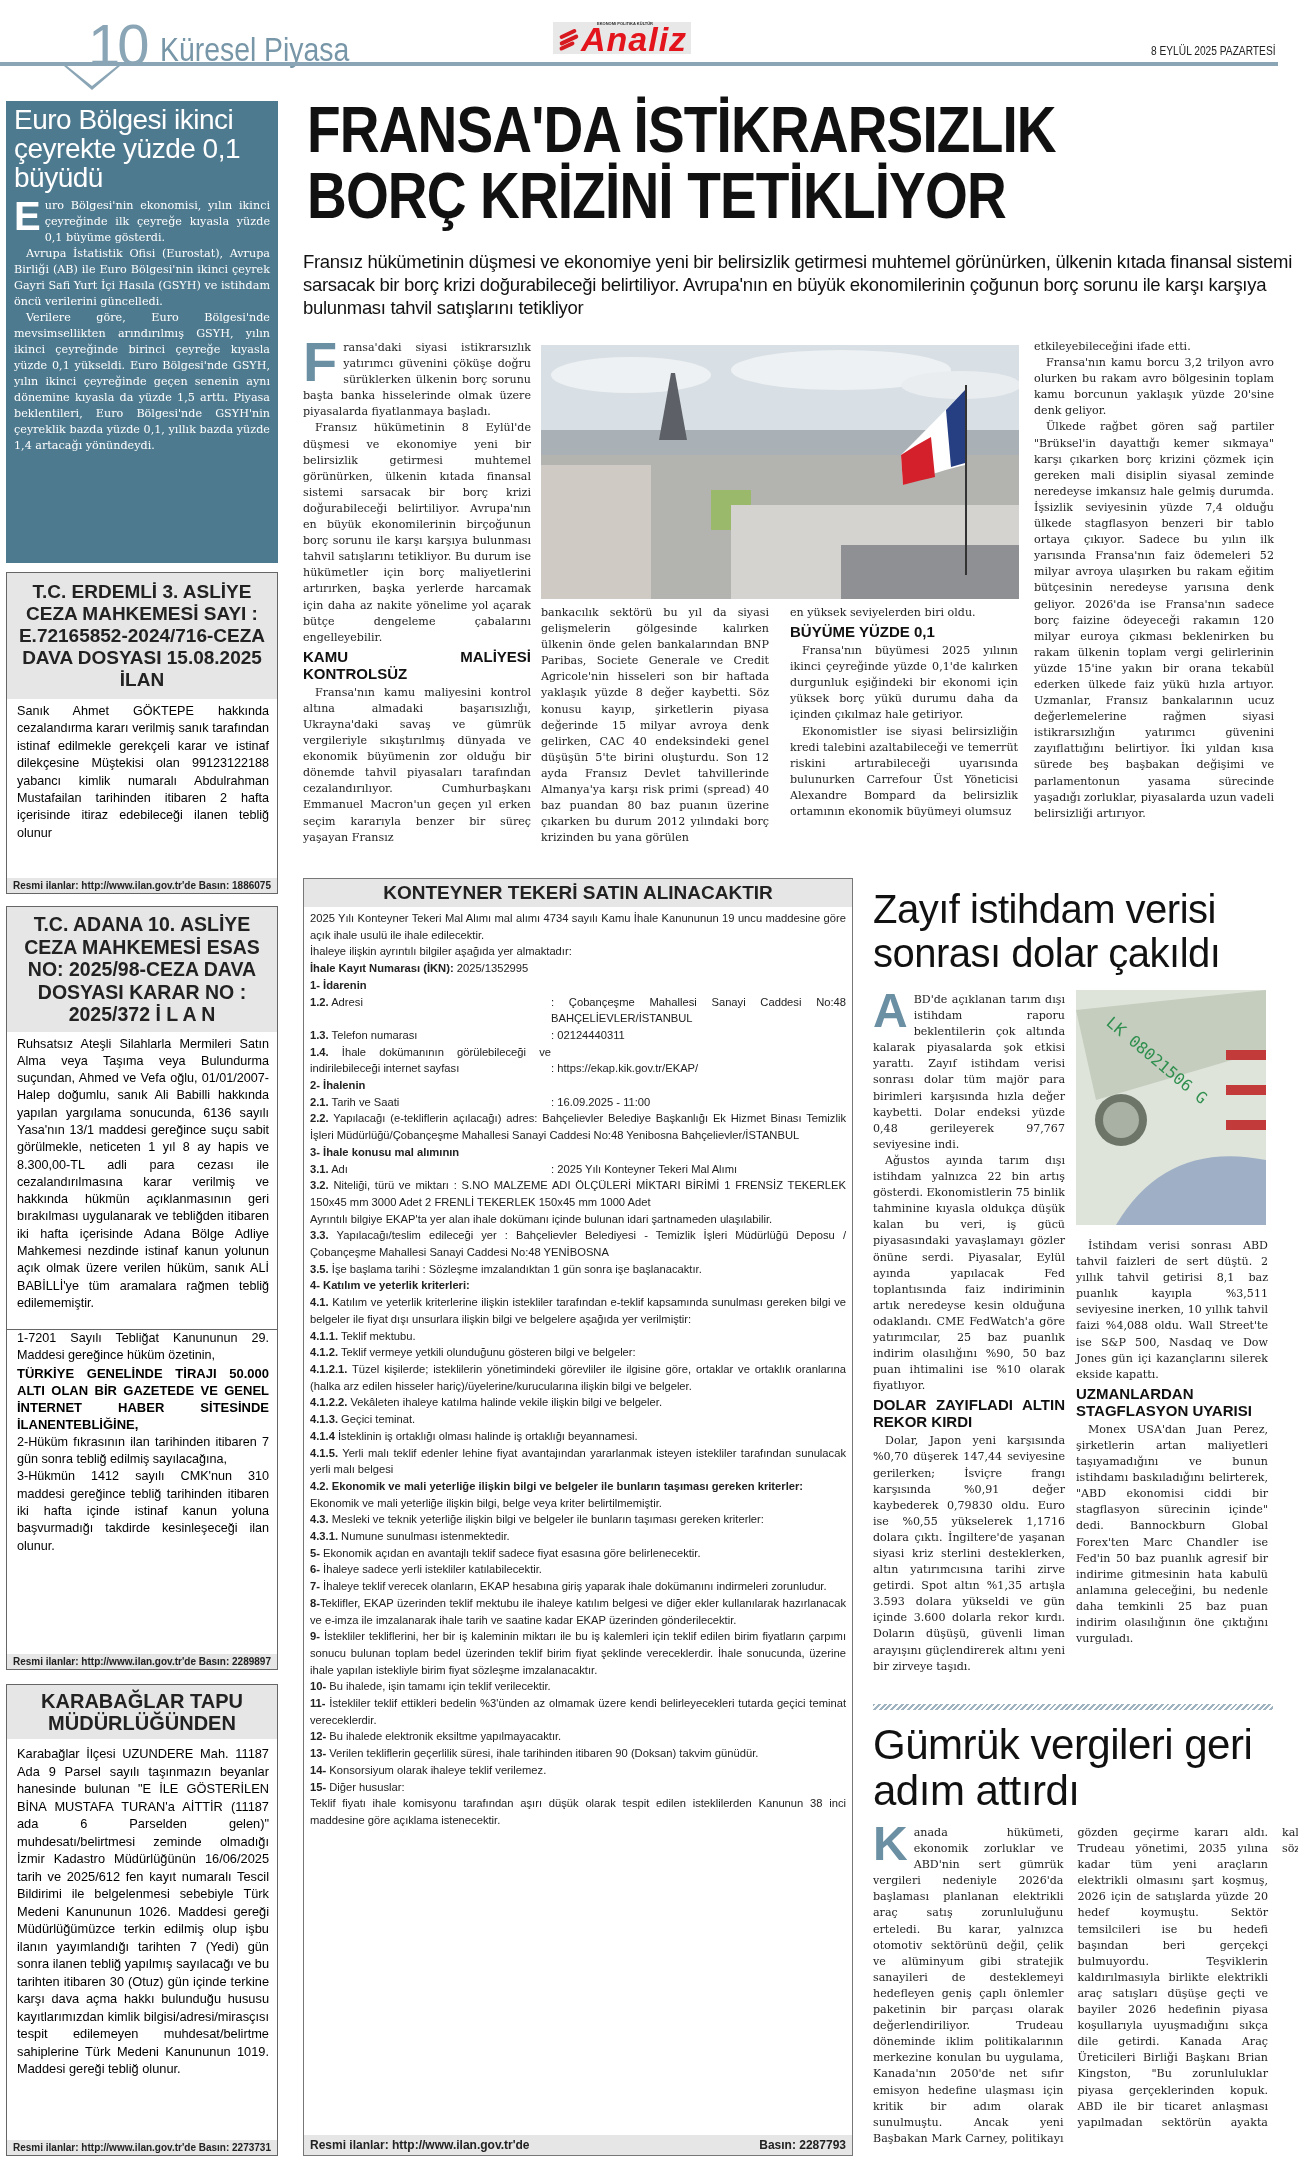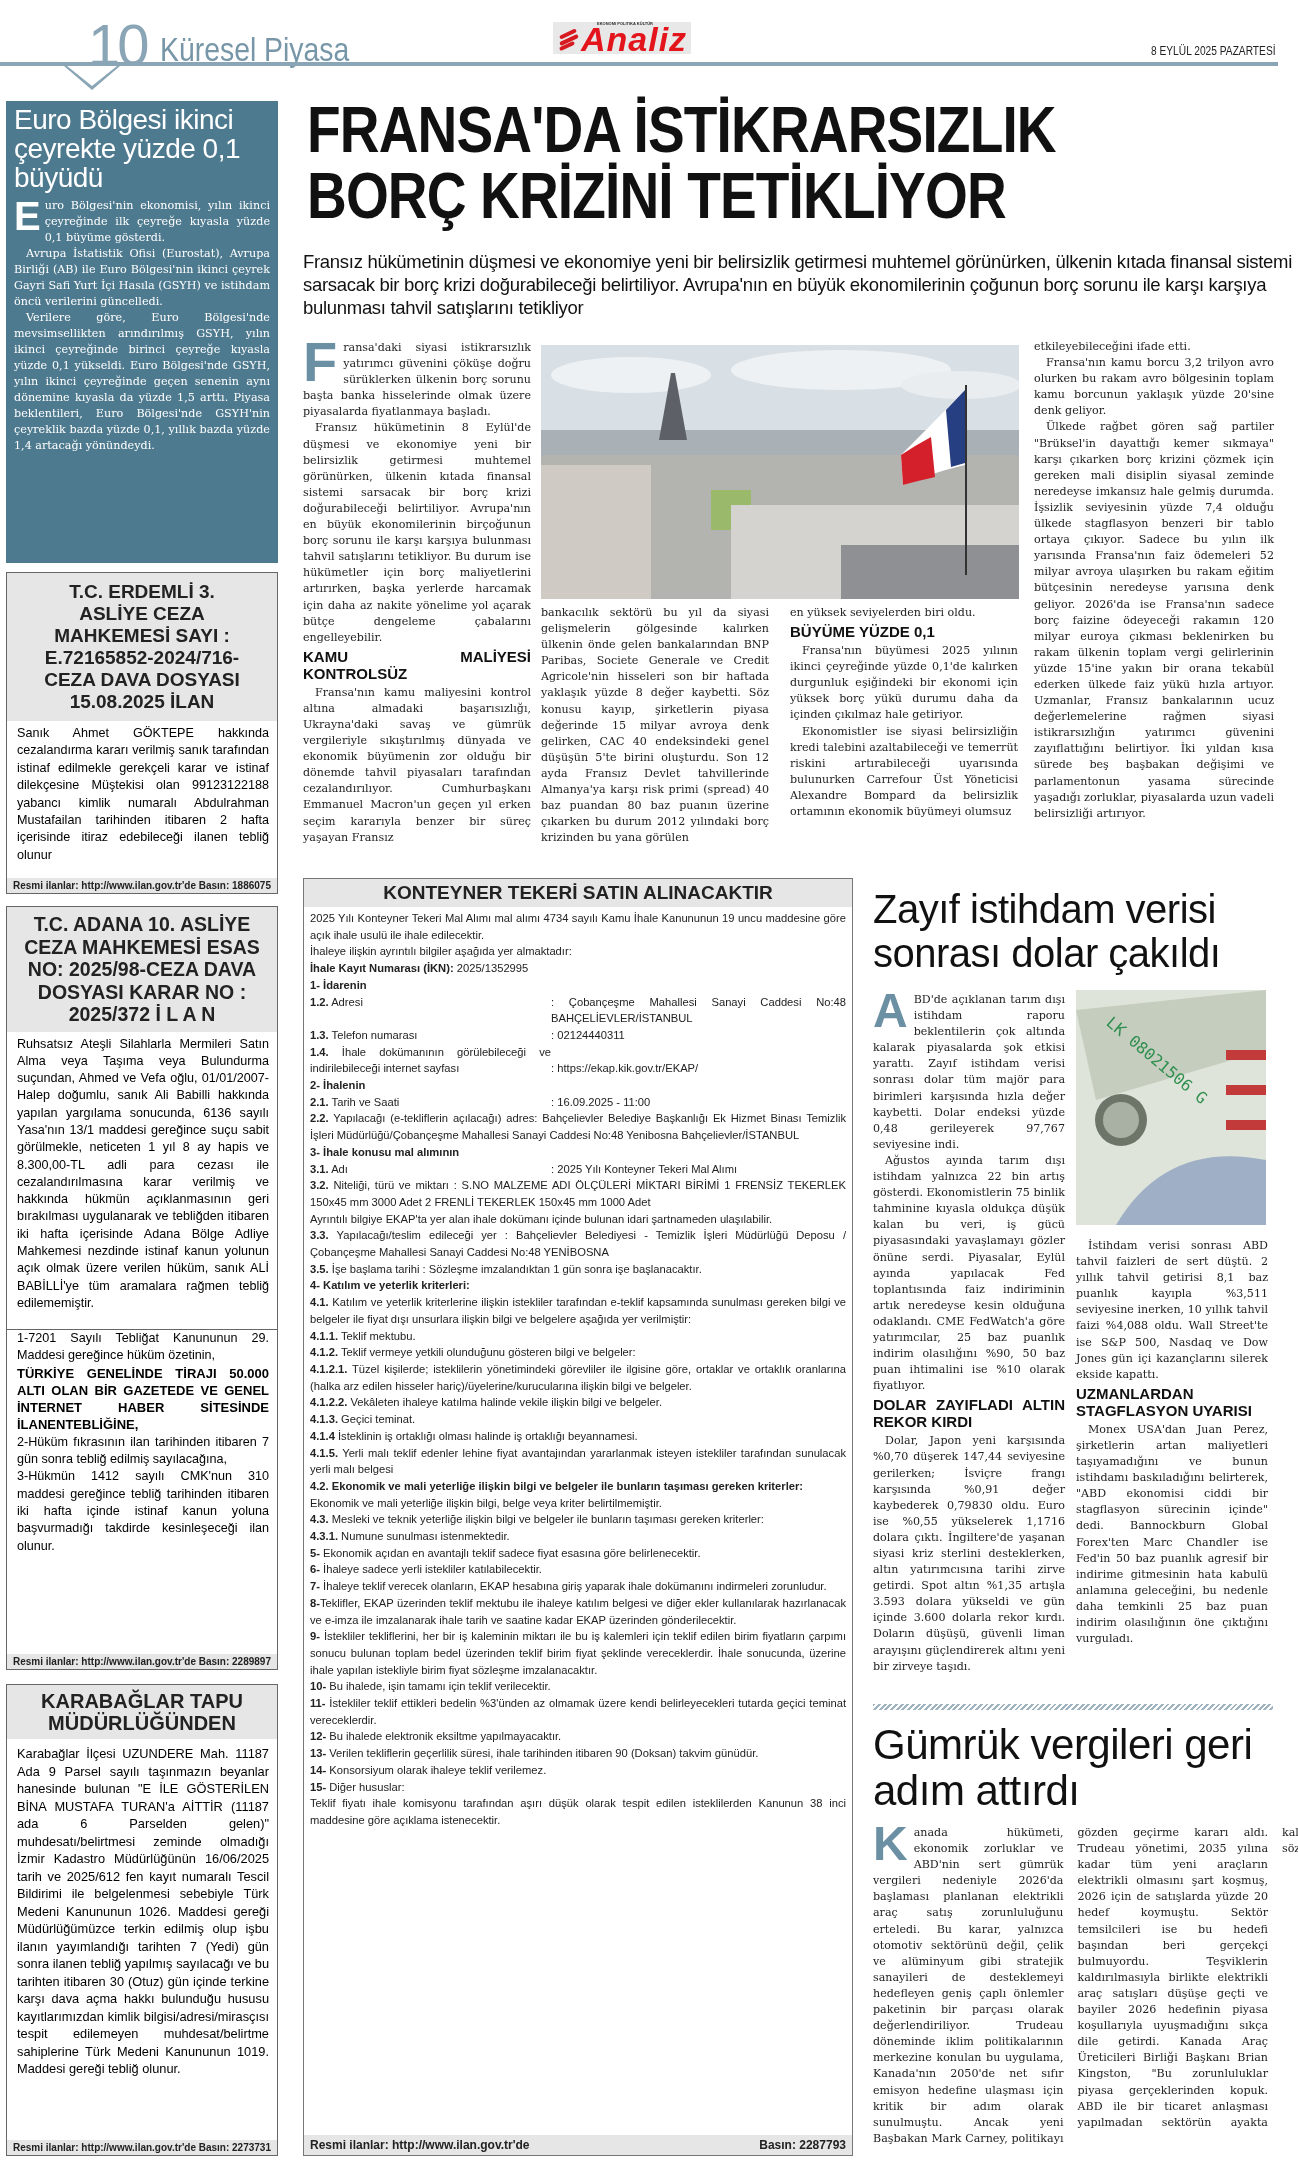--- a/index.html
+++ b/index.html
@@ -72,21 +72,21 @@
 <div class="abs lb euro-box">
   <div class="euro-title">Euro Bölgesi ikinci çeyrekte yüzde 0,1 büyüdü</div>
   <div class="euro-body">
     <p><span class="dropcap-w">E</span><span>uro Bölgesi'nin ekonomisi, yılın ikinci çeyreğinde ilk çeyreğe kıyasla yüzde 0,1 büyüme gösterdi.</span></p>
     <p style="text-indent:12px">Avrupa İstatistik Ofisi (Eurostat), Avrupa Birliği (AB) ile Euro Bölgesi'nin ikinci çeyrek Gayri Safi Yurt İçi Hasıla (GSYH) ve istihdam öncü verilerini güncelledi.</p>
     <p style="text-indent:12px">Verilere göre, Euro Bölgesi'nde mevsimsellikten arındırılmış GSYH, yılın ikinci çeyreğinde birinci çeyreğe kıyasla yüzde 0,1 yükseldi. Euro Bölgesi'nde GSYH, yılın ikinci çeyreğinde geçen senenin aynı dönemine kıyasla da yüzde 1,5 arttı. Piyasa beklentileri, Euro Bölgesi'nde GSYH'nin çeyreklik bazda yüzde 0,1, yıllık bazda yüzde 1,4 artacağı yönündeydi.</p>
   </div>
 </div>
 
 <div class="abs lb ilan" style="top:572px;height:322px">
-  <div class="ilan-head" style="font-size:19px;line-height:22px;padding:8px 26px">T.C. ERDEMLİ 3. ASLİYE CEZA MAHKEMESİ SAYI : E.72165852-2024/716-CEZA DAVA DOSYASI 15.08.2025 İLAN</div>
+  <div class="ilan-head" style="font-size:19px;line-height:22px;padding:8px 4px">T.C. ERDEMLİ 3. ASLİYE CEZA MAHKEMESİ SAYI : E.72165852-2024/716-CEZA DAVA DOSYASI 15.08.2025 İLAN</div>
   <div class="ilan-body">Sanık Ahmet GÖKTEPE hakkında cezalandırma kararı verilmiş sanık tarafından istinaf edilmekle gerekçeli karar ve istinaf dilekçesine Müştekisi olan 99123122188 yabancı kimlik numaralı Abdulrahman Mustafailan tarihinden itibaren 2 hafta içerisinde itiraz edebileceği ilanen tebliğ olunur</div>
   <div class="ilan-foot" style="position:absolute;left:0;right:0;bottom:0">
     <span>Resmi ilanlar: http://www.ilan.gov.tr'de</span>
     <span>Basın: 1886075</span>
   </div>
 </div>
 
 <div class="abs lb ilan" style="top:906px;height:424px">
   <div class="ilan-head" style="font-size:19.5px;line-height:22.5px;padding:6px 12px">T.C. ADANA 10. ASLİYE CEZA MAHKEMESİ ESAS NO: 2025/98-CEZA DAVA DOSYASI KARAR NO : 2025/372 İ L A N</div>
   <div class="ilan-body" style="font-size:12.6px;line-height:17.3px">

